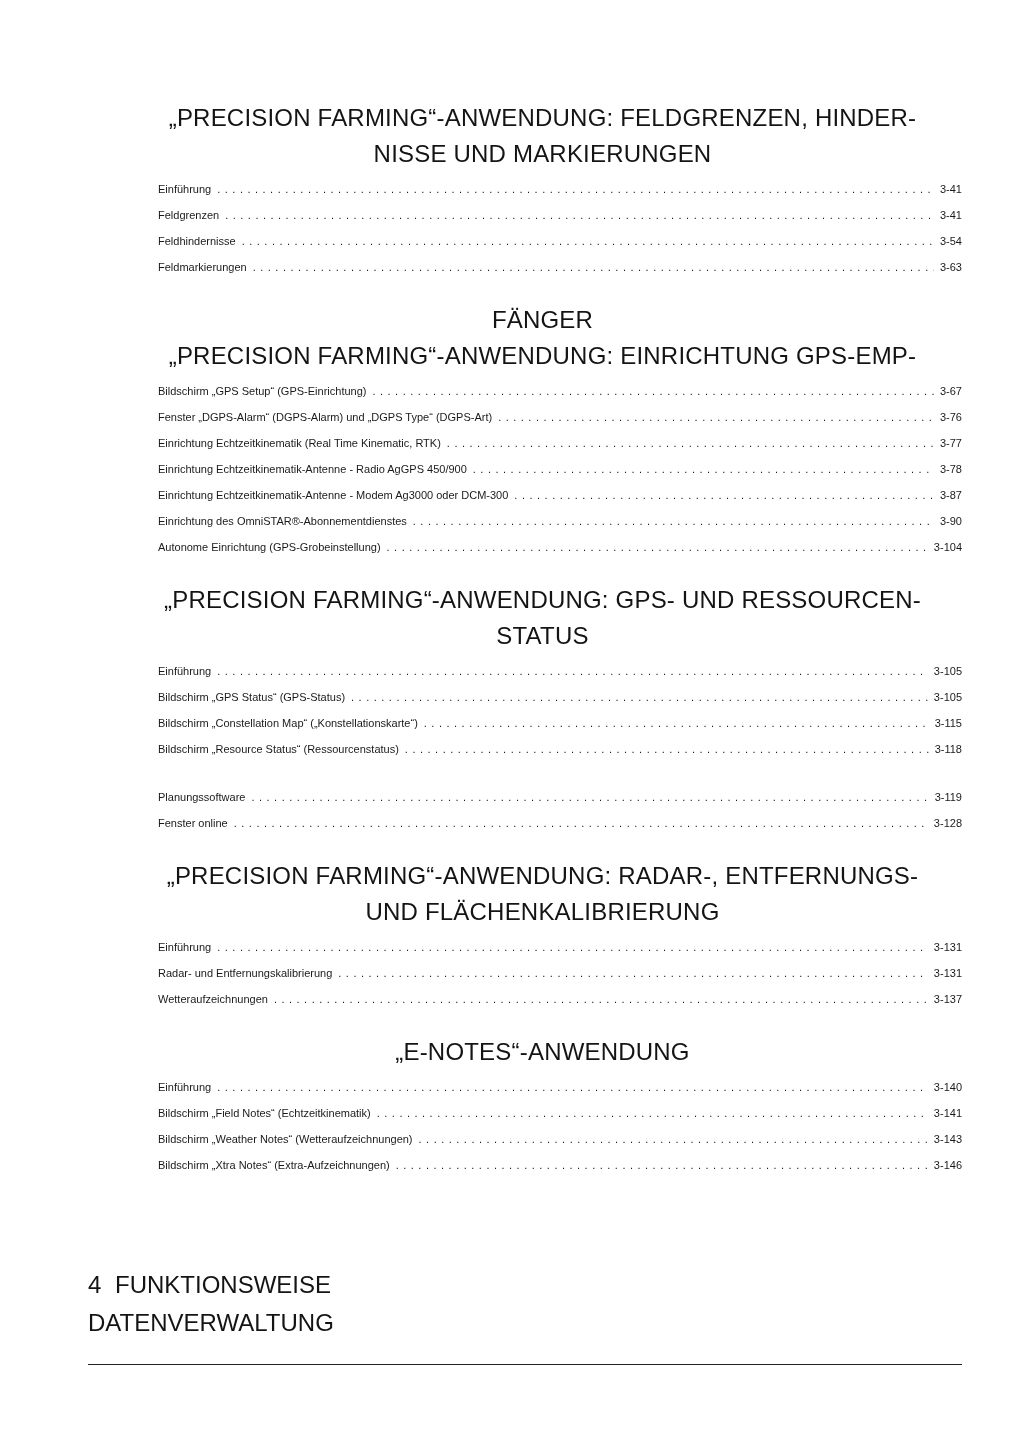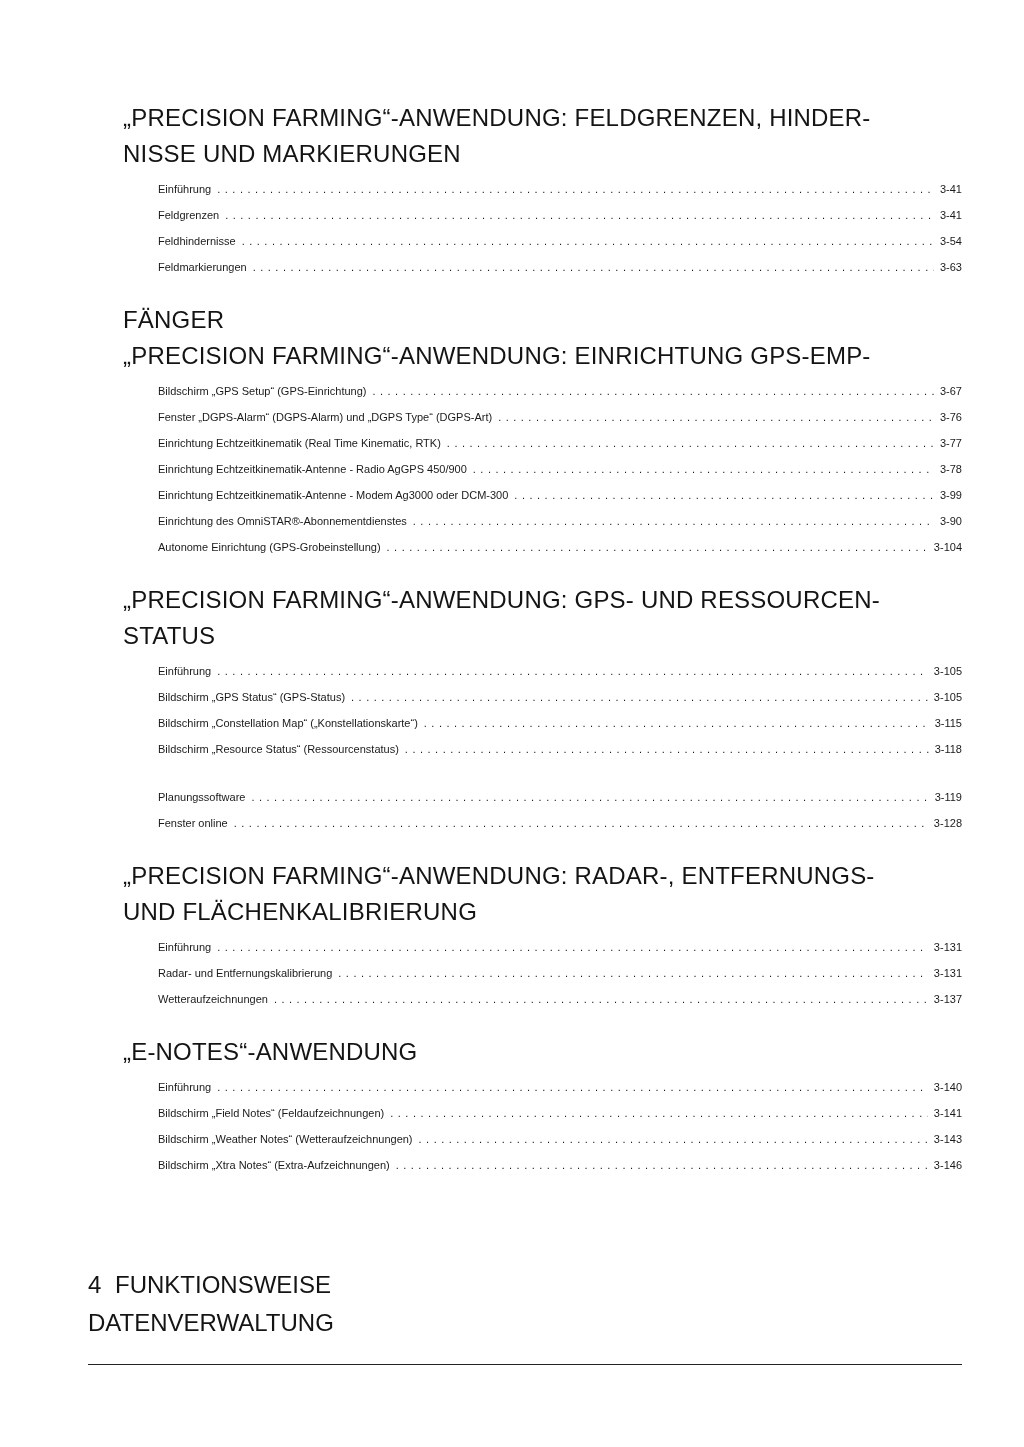--- a/index.html
+++ b/index.html
@@ -7,21 +7,21 @@
     width: 1024px;
     height: 1447px;
     box-sizing: border-box;
     padding: 100px 62px 0 88px;
     position: relative;
     overflow: hidden;
     background: #ffffff;
     font-family: "Liberation Sans", sans-serif;
     color: #1a1a1a;
   }
-  .toc-section { margin-top: 22px; }
+  .toc-section { margin-top: 22px; text-align: center; }
   .toc-section:first-child { margin-top: 0; }
   .toc-heading {
     font-size: 24px;
     line-height: 36px;
     margin-left: 35px;
     margin-bottom: 4px;
     color: #141414;
     letter-spacing: 0.2px;
   }
   .toc-heading-line { white-space: nowrap; }
@@ -122,21 +122,21 @@
             <span class="toc-page">3-77</span>
           </div>
           <div class="toc-row">
             <span class="toc-label">Einrichtung Echtzeitkinematik-Antenne - Radio AgGPS 450/900</span>
             <span class="toc-dots"></span>
             <span class="toc-page">3-78</span>
           </div>
           <div class="toc-row">
             <span class="toc-label">Einrichtung Echtzeitkinematik-Antenne - Modem Ag3000 oder DCM-300</span>
             <span class="toc-dots"></span>
-            <span class="toc-page">3-99</span>
+            <span class="toc-page">3-87</span>
           </div>
           <div class="toc-row">
             <span class="toc-label">Einrichtung des OmniSTAR®-Abonnementdienstes</span>
             <span class="toc-dots"></span>
             <span class="toc-page">3-90</span>
           </div>
           <div class="toc-row">
             <span class="toc-label">Autonome Einrichtung (GPS-Grobeinstellung)</span>
             <span class="toc-dots"></span>
             <span class="toc-page">3-104</span>
@@ -212,21 +212,21 @@
         <div class="toc-heading">
           <div class="toc-heading-line">„E-NOTES“-ANWENDUNG</div>
         </div>
         <div class="toc-entries">
           <div class="toc-row">
             <span class="toc-label">Einführung</span>
             <span class="toc-dots"></span>
             <span class="toc-page">3-140</span>
           </div>
           <div class="toc-row">
-            <span class="toc-label">Bildschirm „Field Notes“ (Feldaufzeichnungen)</span>
+            <span class="toc-label">Bildschirm „Field Notes“ (Echtzeitkinematik)</span>
             <span class="toc-dots"></span>
             <span class="toc-page">3-141</span>
           </div>
           <div class="toc-row">
             <span class="toc-label">Bildschirm „Weather Notes“ (Wetteraufzeichnungen)</span>
             <span class="toc-dots"></span>
             <span class="toc-page">3-143</span>
           </div>
           <div class="toc-row">
             <span class="toc-label">Bildschirm „Xtra Notes“ (Extra-Aufzeichnungen)</span>

